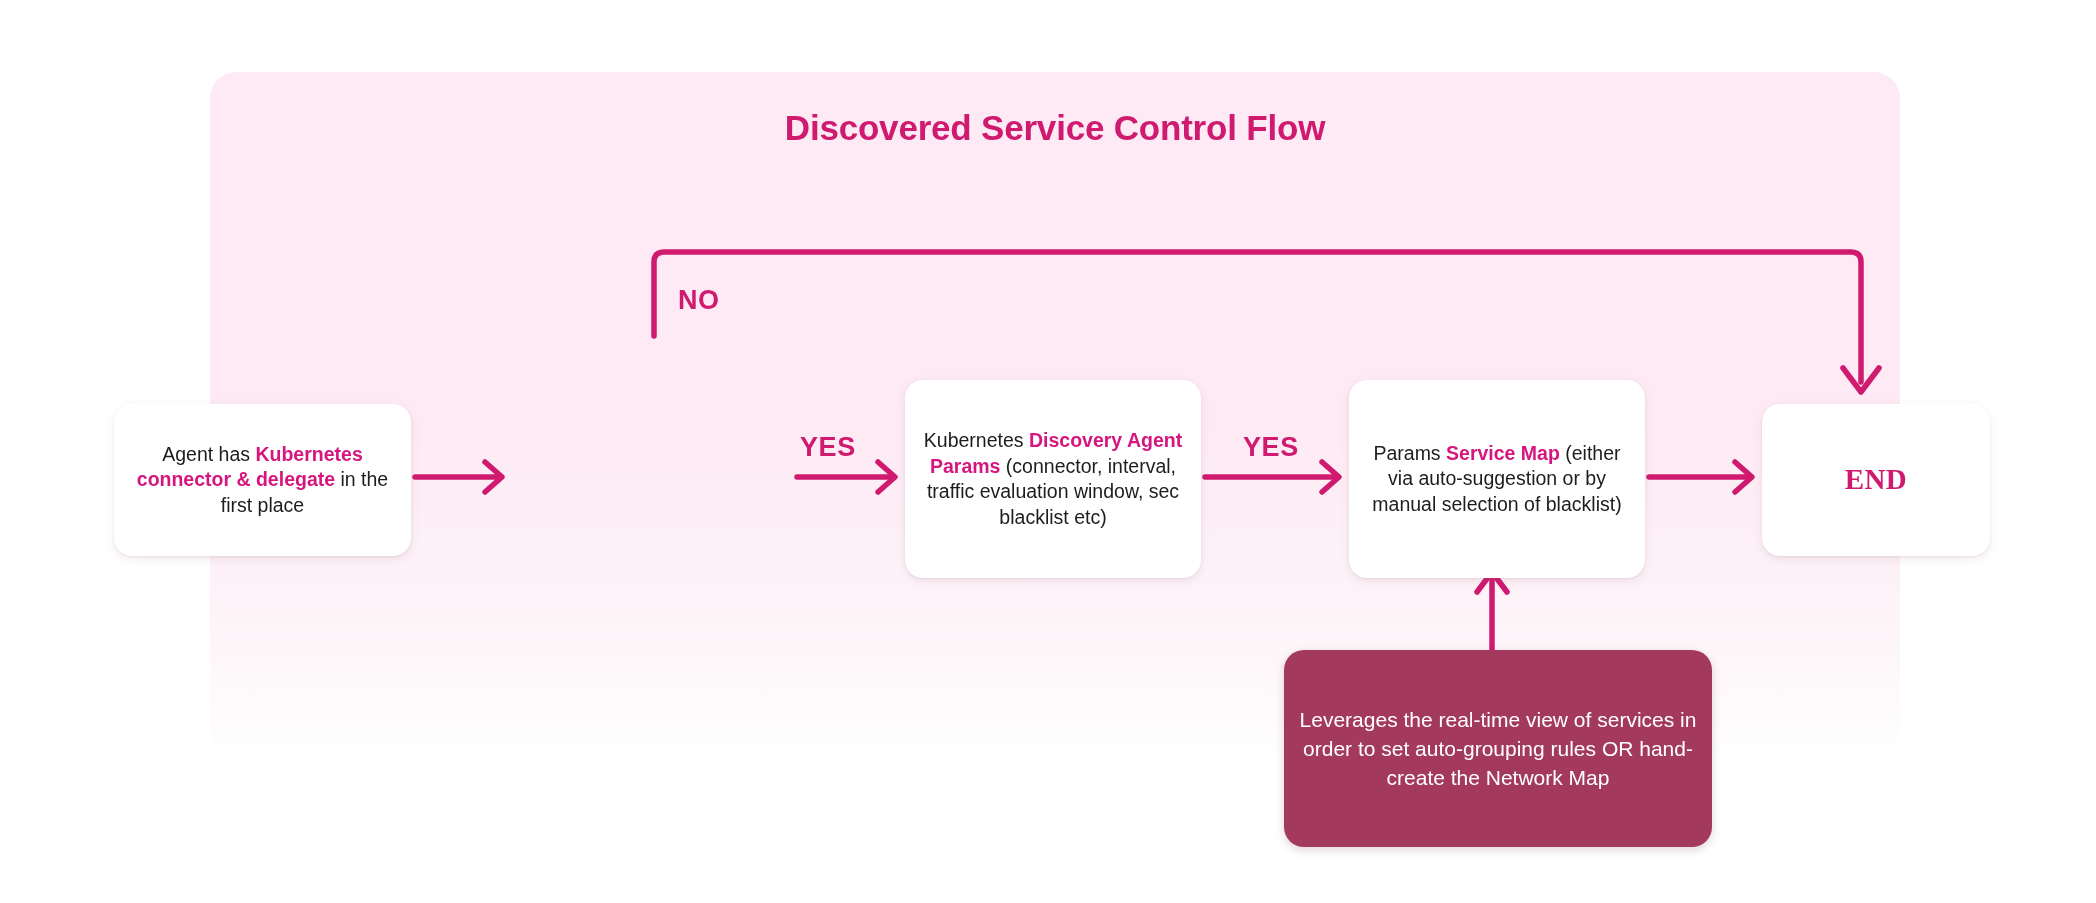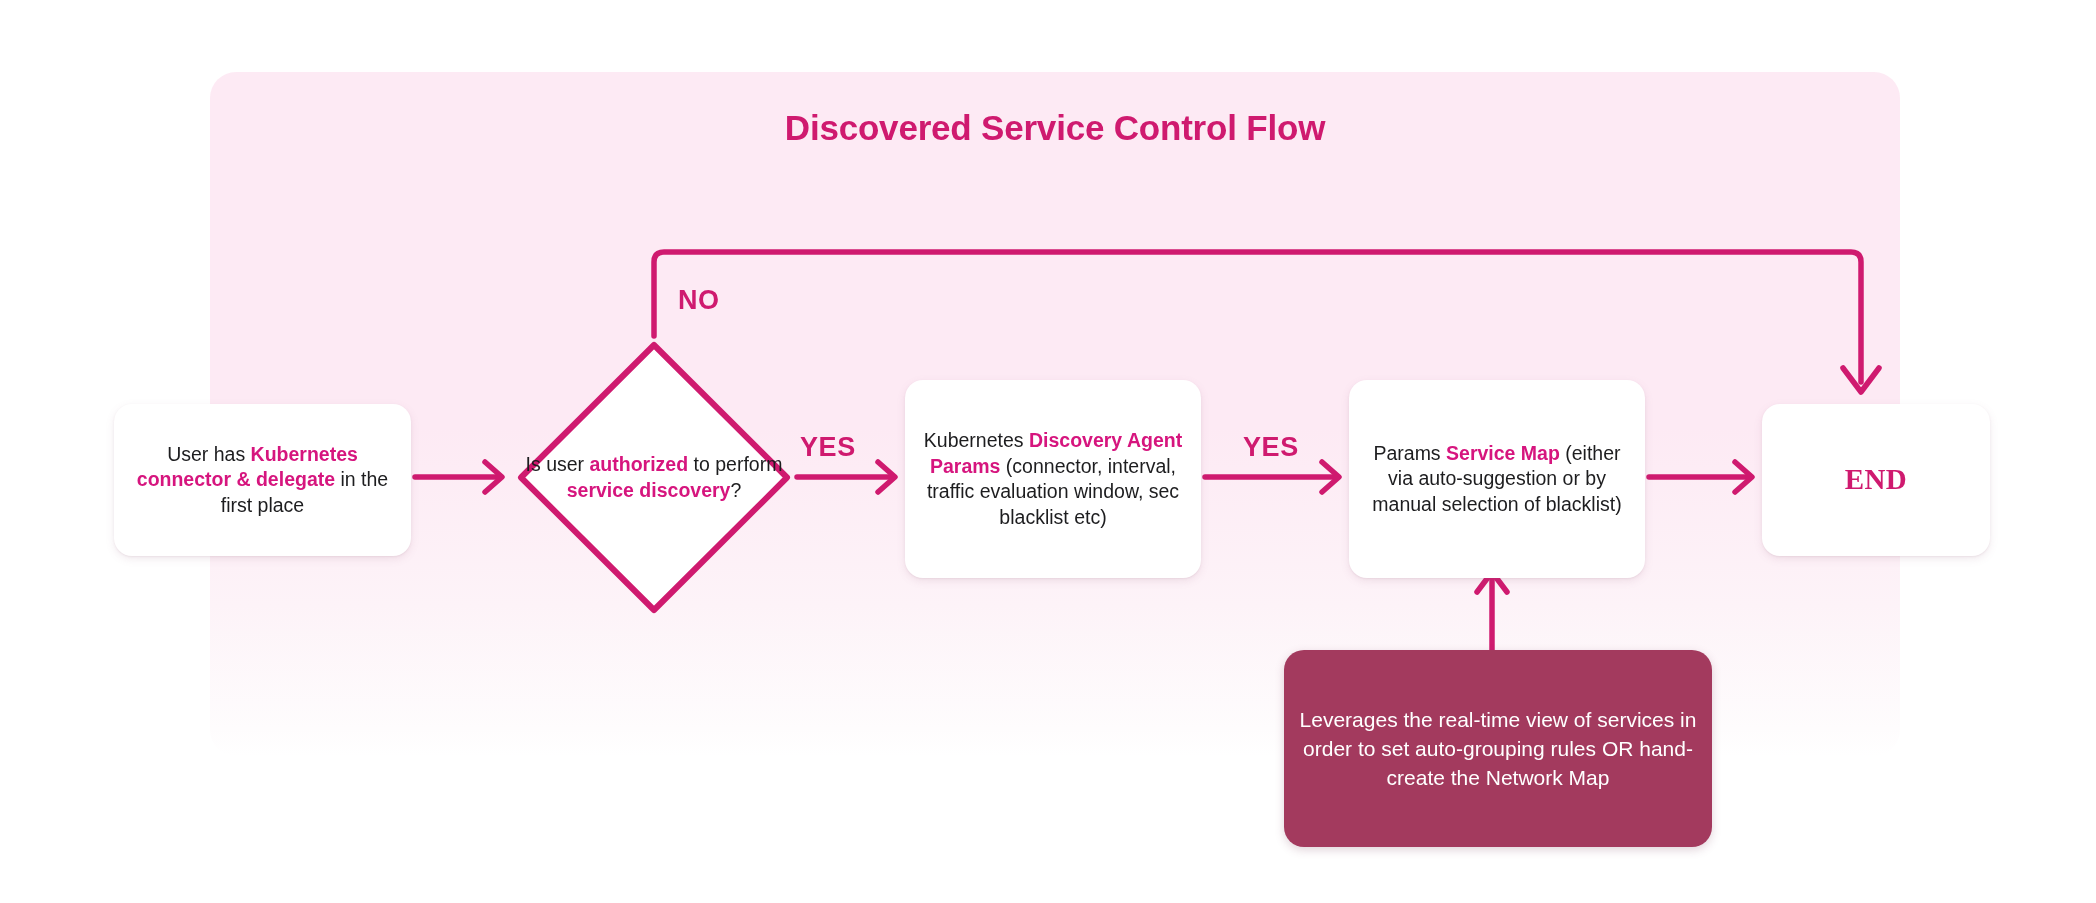--- a/index.html
+++ b/index.html
@@ -192,31 +192,23 @@
         <path d="M 1477 592 L 1492 572 L 1507 592"></path>
       </g>
     </g>
   </svg>
 
   <div class="edge-label" id="label-no">NO</div>
   <div class="edge-label" id="label-yes1">YES</div>
   <div class="edge-label" id="label-yes2">YES</div>
 
   <div class="node" id="node-start">
-    <div class="txt"><span>User has </span><b>Kubernetes connector &amp; delegate</b><span> in the first place</span></div>
-  </div>
-
-  <div id="node-decision">
-    <svg class="dia-svg" width="278" height="277" viewBox="0 0 278 277" fill="none">
-      <path d="M 139 6 L 272 138.5 L 139 271 L 6 138.5 Z" fill="#ffffff" stroke="#cf1a6f" stroke-width="6" stroke-linejoin="round"></path>
-    </svg>
-    <div class="dia-label">
-      <div class="txt"><span>Is user </span><b>authorized</b><span> to perform </span><b>service discovery</b><span>?</span></div>
-    </div>
-  </div>
+    <div class="txt"><span>Agent has </span><b>Kubernetes connector &amp; delegate</b><span> in the first place</span></div>
+  </div>
+
 
   <div class="node" id="node-params">
     <div class="txt"><span>Kubernetes </span><b>Discovery Agent Params</b><span> (connector, interval, traffic evaluation window, sec blacklist etc)</span></div>
   </div>
 
   <div class="node" id="node-map">
     <div class="txt"><span>Params </span><b>Service Map</b><span> (either via auto-suggestion or by manual selection of blacklist)</span></div>
   </div>
 
   <div class="node" id="node-end">

